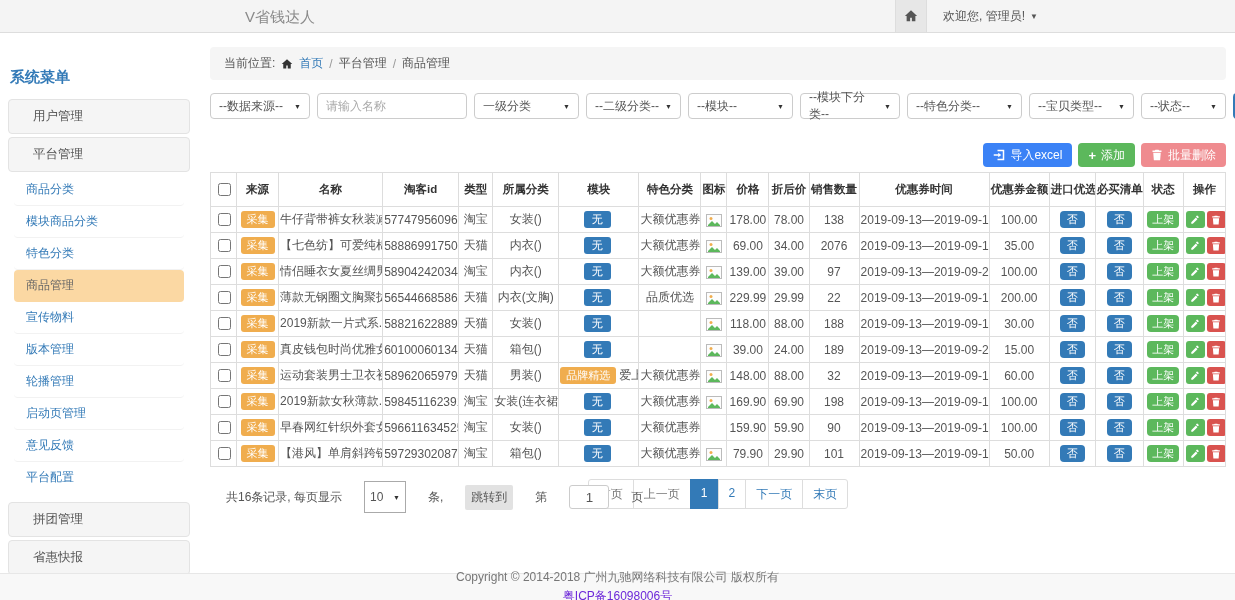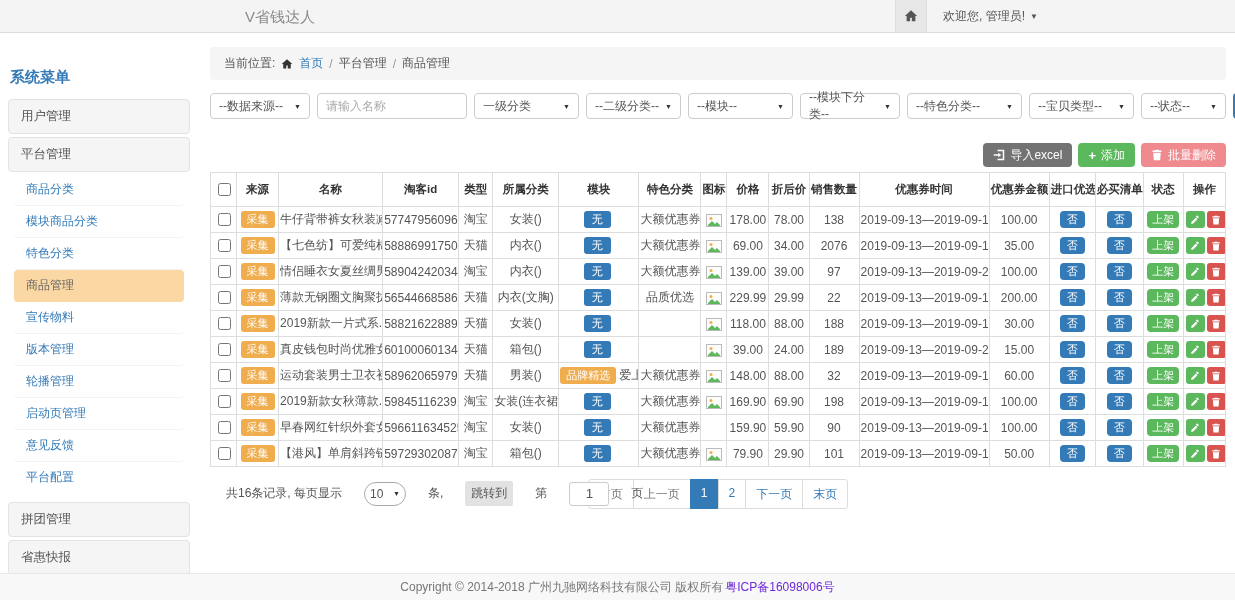--- a/index.html
+++ b/index.html
@@ -14,41 +14,41 @@
   .brand { position:absolute; left:245px; top:8px; font-size:15px; color:#8a8a8a; }
   .header-right { position:absolute; left:866px; top:0; height:32px; display:flex; align-items:stretch;margin-left:29px; }
   .home-box { width:32px; background:#e7e7e7; display:flex; align-items:center; justify-content:center; border-left:1px solid #ddd; border-right:1px solid #ddd; cursor:pointer; }
   .home-box svg { width:14px; height:14px; fill:#555; }
   .welcome { display:flex; align-items:center; gap:5px; padding:0 16px; cursor:pointer; }
   .caret { font-size:8px; color:#555; }
   
   .sidebar { position:absolute; left:8px; top:50px; width:182px; }
   .menu-title { color:#337ab7; font-size:15px; font-weight:bold; margin:18px 2px 12px 2px; }
   .menu-group { margin-bottom:3px; }
-  .menu-head { background:#f5f5f5; border:1px solid #e3e3e3; border-radius:4px; padding:8px 12px; color:#555; font-size:12.5px; cursor:pointer; min-height:30px; }
+  .menu-head { background:#f5f5f5; border:1px solid #e3e3e3; border-radius:4px; padding:8px 24px; color:#555; font-size:12.5px; cursor:pointer; min-height:30px; }
   .menu-sub { background:#fff; padding:2px 6px 6px; display:none; }
   .menu-sub-item { padding:7px 12px; color:#337ab7; border-bottom:1px solid #f2f2f2; cursor:pointer; border-radius:4px; }
   .menu-sub-item:last-child { border-bottom:none; }
   .menu-sub-item.active { background:#fbd8a3; color:#666; border-bottom-color:transparent; }
   
   .main { position:absolute; left:210px; top:47px; width:1016px; }
   .breadcrumb { background:#f5f5f5; border-radius:4px; padding:8px 14px; display:flex; align-items:center; gap:6px; margin-bottom:13px; }
   .bc-home svg { width:12px; height:12px; fill:#333; display:block; }
   .bc-link { color:#337ab7; text-decoration:none; cursor:pointer; }
   .bc-sep { color:#999; }
   
   .filters { display:flex; align-items:center; gap:7px; }
   .select { display:inline-flex; align-items:center; justify-content:space-between; height:26px; border:1px solid #ccc; border-radius:4px; background:#fff; padding:0 8px; color:#555; cursor:pointer; flex:none; }
   .sel-caret { font-size:7px; color:#333; margin-left:6px; }
   .name-input { height:26px; width:150px; border:1px solid #ccc; border-radius:4px; padding:0 8px; color:#555; font-size:12px; font-family:inherit; }
   .name-input::placeholder { color:#aaa; }
   .btn { display:inline-flex; align-items:center; gap:5px; height:26px; border:none; border-radius:4px; color:#fff; font-size:12px; padding:0 10px; cursor:pointer; font-family:inherit; }
   .btn svg { width:12px; height:12px; fill:#fff; }
   .btn-primary { background:#337ab7; }
-  .btn-info { background:#737373; }
+  .btn-info { background:#3b82f6; }
   .btn-success { background:#5cb85c; }
   .btn-danger-soft { background:#ef8b8f; }
   .plus { font-weight:bold; font-size:13px; line-height:1; }
   
   .toolbar { margin-top:24px; margin-bottom:5px; display:flex; justify-content:flex-end; gap:6px; }
   .toolbar .btn { height:24px; }
   
   .grid { width:100%; border-collapse:collapse; table-layout:fixed; }
   .grid th, .grid td { border:1px solid #ddd; text-align:center; vertical-align:middle; white-space:nowrap; overflow:hidden; }
   .grid th { font-size:11.5px; font-weight:bold; color:#333; padding:7px 1px; background:#fff; }
@@ -64,31 +64,31 @@
   .tag-blue { background:#337ab7; }
   .tag-green { background:#5cb85c; padding:3px 5px; }
   .icon-btn { display:inline-flex; align-items:center; justify-content:center; width:19px; height:17px; border-radius:3px; margin:0 1px; cursor:pointer; vertical-align:middle; }
   .icon-btn.edit { background:#5cb85c; }
   .icon-btn.del { background:#d9534f; }
   .icon-btn svg { width:10px; height:10px; fill:#fff; }
   .thumb svg { width:16px; height:13px; vertical-align:middle; }
   
   .pagination-bar { position:relative; display:flex; justify-content:center; margin-top:12px; height:30px; }
   .page-info { position:absolute; left:16px; top:2px; display:flex; align-items:center; gap:22px; color:#555; }
-  .mini-select { display:inline-flex; align-items:center; justify-content:space-between; border:1px solid #aaa; border-radius:12px; height:24px; padding:0 5px; width:42px; cursor:pointer; background:#fff; }
+  .mini-select { display:inline-flex; align-items:center; justify-content:space-between; border:1px solid #aaa; border-radius:0; height:32px; padding:0 5px; width:42px; cursor:pointer; background:#fff; }
   .jump-btn { background:#e2e2e2; border-radius:2px; padding:4px 6px; cursor:pointer; color:#555; }
   .page-input { width:40px; height:24px; border:1px solid #ccc; border-radius:3px; text-align:center; font-family:inherit; color:#555; }
   .pager { display:flex; }
   .page-btn { border:1px solid #ddd; background:#fff; color:#337ab7; padding:6px 10px; cursor:pointer; margin-left:-1px; font-size:12px; }
   .page-btn:first-child { border-radius:3px 0 0 3px; margin-left:0; }
   .page-btn:last-child { border-radius:0 3px 3px 0; }
   .page-btn.active { background:#337ab7; border-color:#337ab7; color:#fff; }
   .page-btn.disabled { color:#777; }
   
-  .footer { position:absolute; left:0; right:0; bottom:0; height:27px; background:#f8f8f8; border-top:1px solid #e7e7e7; display:flex; align-items:center; justify-content:center; gap:2px; color:#777; z-index:5; }
+  .footer { position:absolute; left:0; right:0; bottom:0; height:27px; background:#f8f8f8; border-top:1px solid #e7e7e7; display:flex; align-items:center; justify-content:center; gap:2px; color:#777; z-index:5;flex-direction:column; }
   .footer a { color:#6d28d9; text-decoration:none; cursor:pointer; }
 </style>
 </head>
 <body>
 
 <div class="top-header">
   <div class="brand">V省钱达人</div>
   <div class="header-right">
     <div class="home-box">
       <svg viewBox="0 0 16 16">

